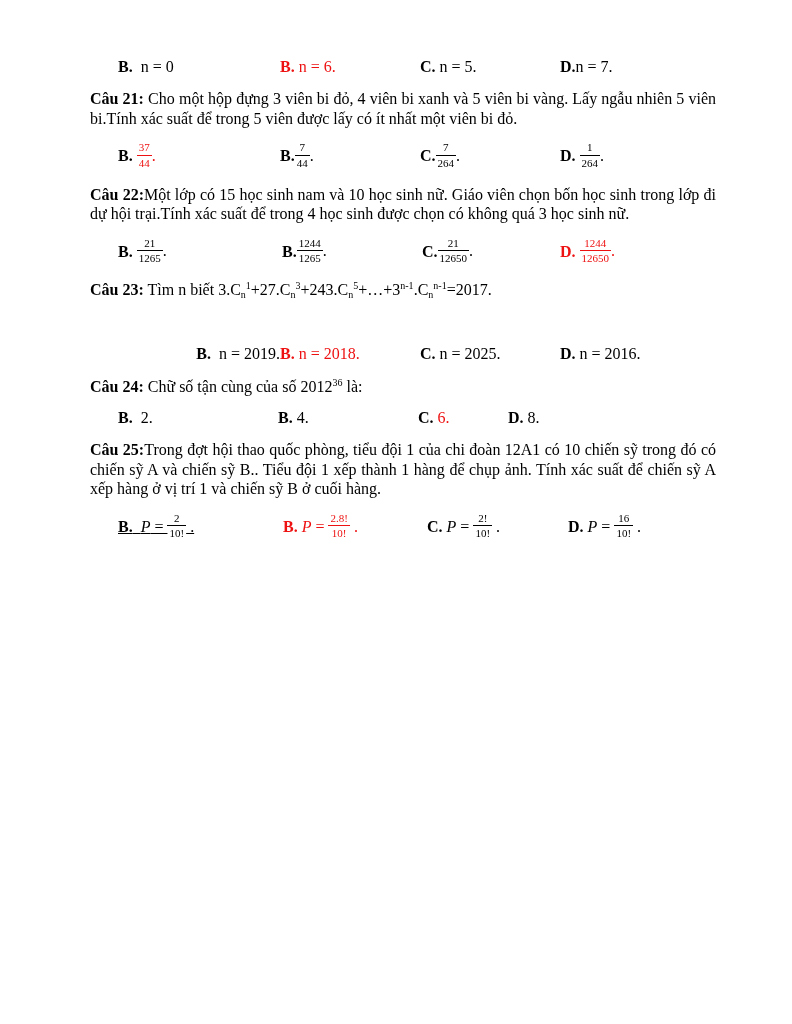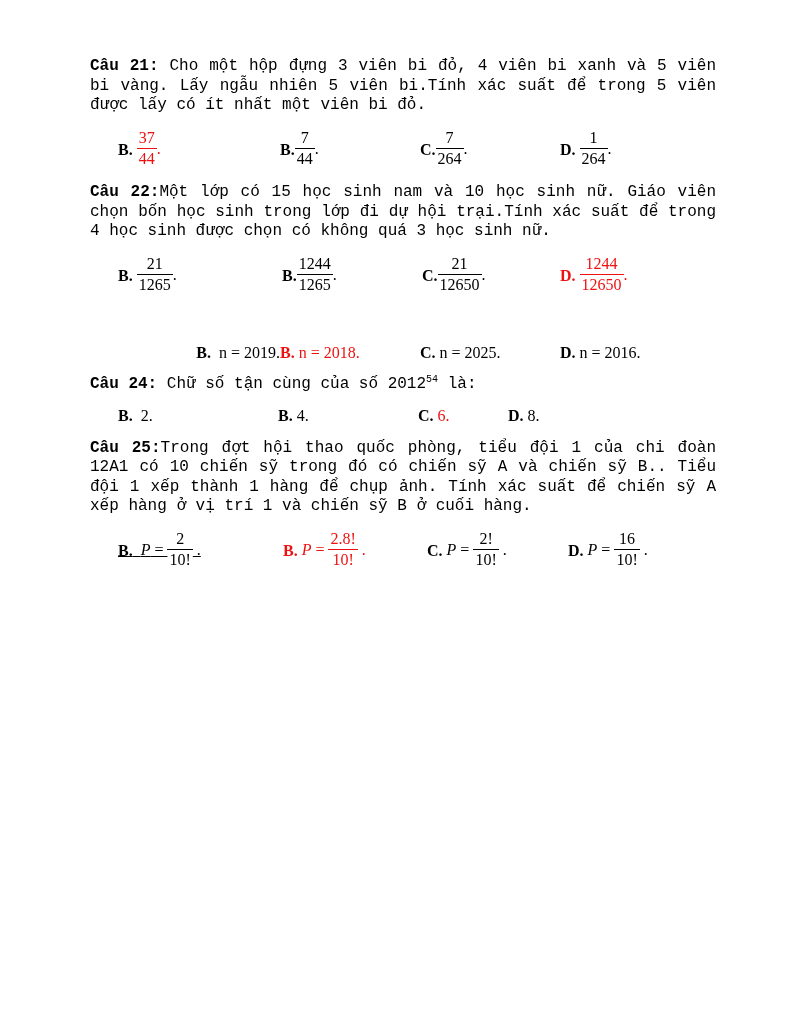--- a/index.html
+++ b/index.html
@@ -13,21 +13,20 @@
     font-size:16px;
     line-height:1.2;
     box-sizing:border-box;
     padding:57px 76px 0 90px;
     overflow:hidden;
   }
   .question {
     margin:0 0 12px 0;
     text-align:justify;
     line-height:1.22;
-    font-family:Liberation Mono, monospace;
   }
   .qlabel { font-weight:bold; }
   .answers {
     display:flex;
     align-items:baseline;
     padding-left:28px;
     margin:0 0 13px 0;
   }
   .answers.tall { padding-top:3px; padding-bottom:2px; margin-bottom:11px; }
   .ans {
@@ -35,21 +34,21 @@
     white-space:pre;
     flex:0 0 auto;
   }
   .ans:last-child { flex:1 1 auto; }
   .ans-label { font-weight:bold; }
   .red { color:var(--accent-red, #ee1111); }
   .frac {
     display:inline-block;
     vertical-align:middle;
     text-align:center;
-    font-size:16px;
+    font-size:11px;
     line-height:1.15;
     position:relative;
     top:-2px;
   }
   .frac .num {
     display:block;
     border-bottom:1px solid currentColor;
     padding:0 2px 1px 2px;
   }
   .frac .den { display:block; padding:1px 2px 0 2px; }
@@ -64,41 +63,48 @@
     vertical-align:baseline;
     position:relative; top:-6px;
     line-height:0;
   }
   i.seg { font-style:italic; }
 </style>
 </head>
 <body>
 
 <div class="page" id="doc">
+    <div class="answers">
+      <span class="ans" style="width: 162px;"><span class="ans-label">B.</span><span class="ans-body">  n = 0</span></span>
+      <span class="ans" style="width: 140px;"><span class="ans-label red">B.</span><span class="ans-body red"> n = 6.</span></span>
+      <span class="ans" style="width: 140px;"><span class="ans-label">C.</span><span class="ans-body"> n = 5.</span></span>
+      <span class="ans"><span class="ans-label">D.</span><span class="ans-body">n = 7.</span></span>
+    </div>
     <p class="question"><span class="qlabel">Câu 21:</span><span> Cho một hộp đựng 3 viên bi đỏ, 4 viên bi xanh và 5 viên bi vàng. Lấy ngẫu nhiên 5 viên bi.Tính xác suất để trong 5 viên được lấy có ít nhất một viên bi đỏ.</span></p>
     <div class="answers tall">
       <span class="ans" style="width: 162px;"><span class="ans-label">B.</span><span class="ans-body red"> <span class="frac"><span class="num">37</span><span class="den">44</span></span>.</span></span>
       <span class="ans" style="width: 140px;"><span class="ans-label">B.</span><span class="ans-body"><span class="frac"><span class="num">7</span><span class="den">44</span></span>.</span></span>
       <span class="ans" style="width: 140px;"><span class="ans-label">C.</span><span class="ans-body"><span class="frac"><span class="num">7</span><span class="den">264</span></span>.</span></span>
       <span class="ans"><span class="ans-label">D.</span><span class="ans-body"> <span class="frac"><span class="num">1</span><span class="den">264</span></span>.</span></span>
     </div>
     <p class="question"><span class="qlabel">Câu 22:</span><span>Một lớp có 15 học sinh nam và 10 học sinh nữ. Giáo viên chọn bốn học sinh trong lớp đi dự hội trại.Tính xác suất để trong 4 học sinh được chọn có không quá 3 học sinh nữ.</span></p>
     <div class="answers tall">
       <span class="ans" style="width: 164px;"><span class="ans-label">B.</span><span class="ans-body"> <span class="frac"><span class="num">21</span><span class="den">1265</span></span>.</span></span>
       <span class="ans" style="width: 140px;"><span class="ans-label">B.</span><span class="ans-body"><span class="frac"><span class="num">1244</span><span class="den">1265</span></span>.</span></span>
       <span class="ans" style="width: 138px;"><span class="ans-label">C.</span><span class="ans-body"><span class="frac"><span class="num">21</span><span class="den">12650</span></span>.</span></span>
       <span class="ans"><span class="ans-label red">D.</span><span class="ans-body red"> <span class="frac"><span class="num">1244</span><span class="den">12650</span></span>.</span></span>
     </div>
+    <p class="question"><span class="qlabel">Câu 23:</span><span> Tìm n biết 3.C<sub class="seg">n</sub><sup class="seg">1</sup>+27.C<sub class="seg">n</sub><sup class="seg">3</sup>+243.C<sub class="seg">n</sub><sup class="seg">5</sup>+…+3<sup class="seg">n-1</sup>.C<sub class="seg">n</sub><sup class="seg">n-1</sup>=2017.</span></p>
     <div class="answers">
       <span class="ans" style="width: 162px; text-align: right;"><span class="ans-label">B.</span><span class="ans-body">  n = 2019.</span></span>
       <span class="ans" style="width: 140px; margin-top: 33px;"><span class="ans-label red">B.</span><span class="ans-body red"> n = 2018.</span></span>
       <span class="ans" style="width: 140px;"><span class="ans-label">C.</span><span class="ans-body"> n = 2025.</span></span>
       <span class="ans"><span class="ans-label">D.</span><span class="ans-body"> n = 2016.</span></span>
     </div>
-    <p class="question"><span class="qlabel">Câu 24:</span><span> Chữ số tận cùng của số 2012<sup class="seg">54</sup> là:</span></p>
+    <p class="question"><span class="qlabel">Câu 24:</span><span> Chữ số tận cùng của số 2012<sup class="seg">36</sup> là:</span></p>
     <div class="answers">
       <span class="ans" style="width: 160px;"><span class="ans-label">B.</span><span class="ans-body">  2.</span></span>
       <span class="ans" style="width: 140px;"><span class="ans-label">B.</span><span class="ans-body"> 4.</span></span>
       <span class="ans" style="width: 90px;"><span class="ans-label">C.</span><span class="ans-body red"> 6.</span></span>
       <span class="ans"><span class="ans-label">D.</span><span class="ans-body"> 8.</span></span>
     </div>
     <p class="question"><span class="qlabel">Câu 25:</span><span>Trong đợt hội thao quốc phòng, tiểu đội 1 của chi đoàn 12A1 có 10 chiến sỹ trong đó có chiến sỹ A và chiến sỹ B.. Tiểu đội 1 xếp thành 1 hàng để chụp ảnh. Tính xác suất để chiến sỹ A xếp hàng ở vị trí 1 và chiến sỹ B ở cuối hàng.</span></p>
     <div class="answers tall">
       <span class="ans" style="width: 165px; text-decoration: underline;"><span class="ans-label">B.</span><span class="ans-body">  <i class="seg">P</i> = <span class="frac"><span class="num">2</span><span class="den">10!</span></span> .</span></span>
       <span class="ans" style="width: 144px;"><span class="ans-label red">B.</span><span class="ans-body red"> <i class="seg">P</i> = <span class="frac"><span class="num">2.8!</span><span class="den">10!</span></span> .</span></span>

